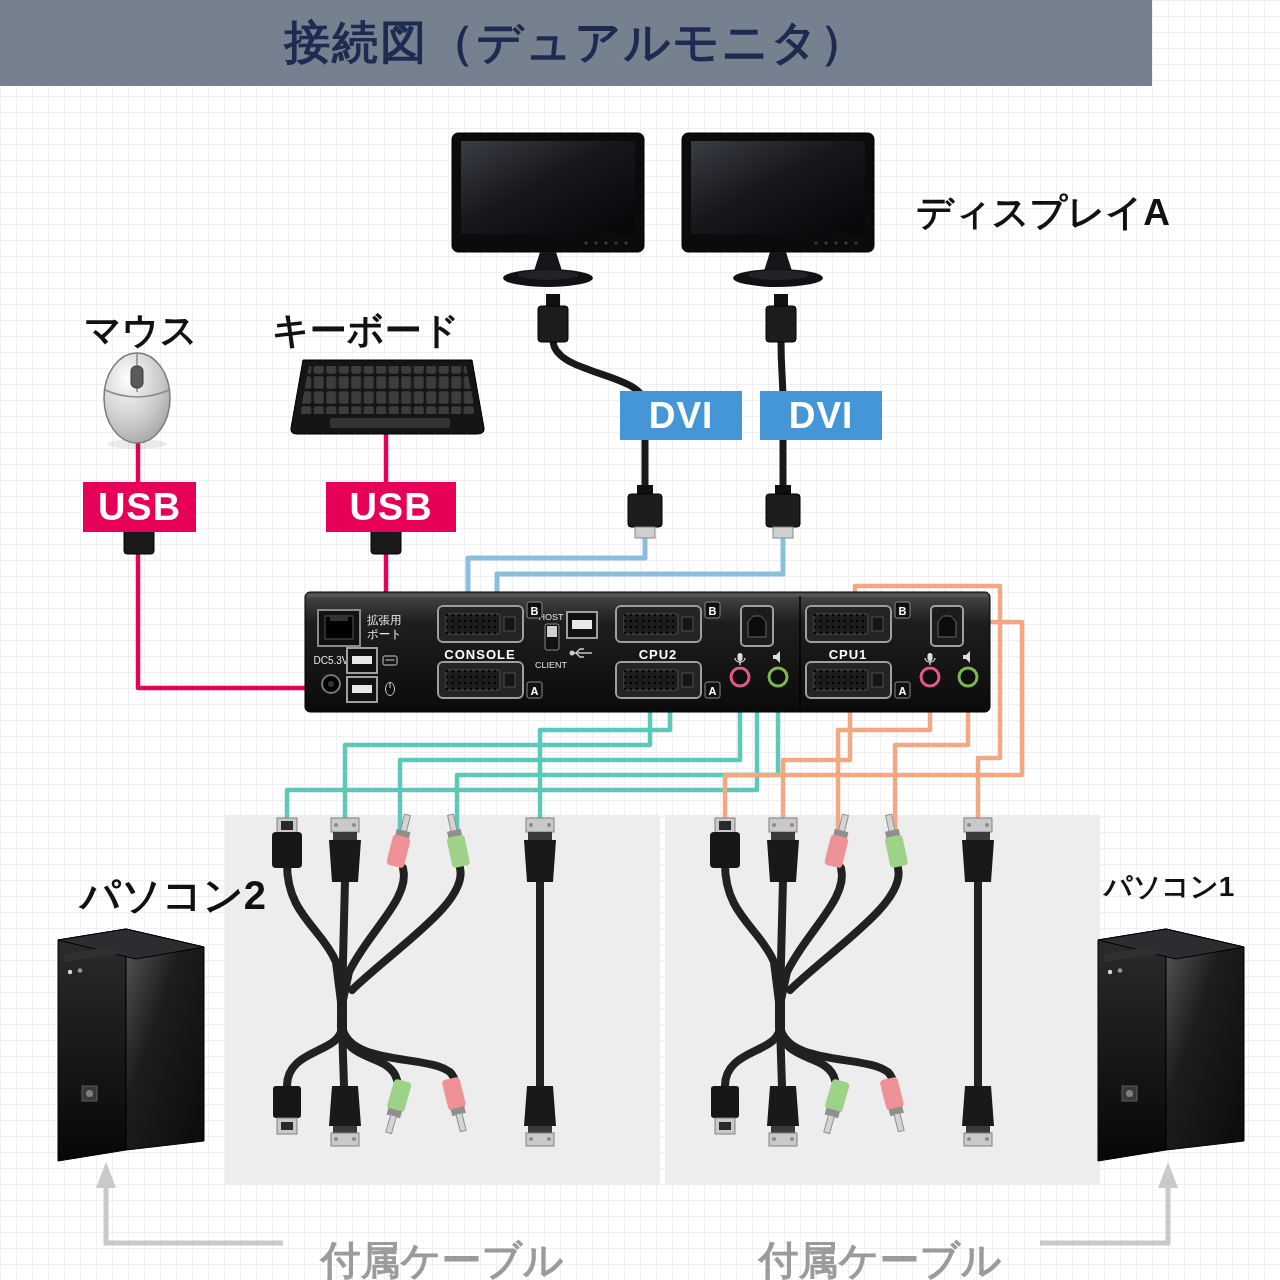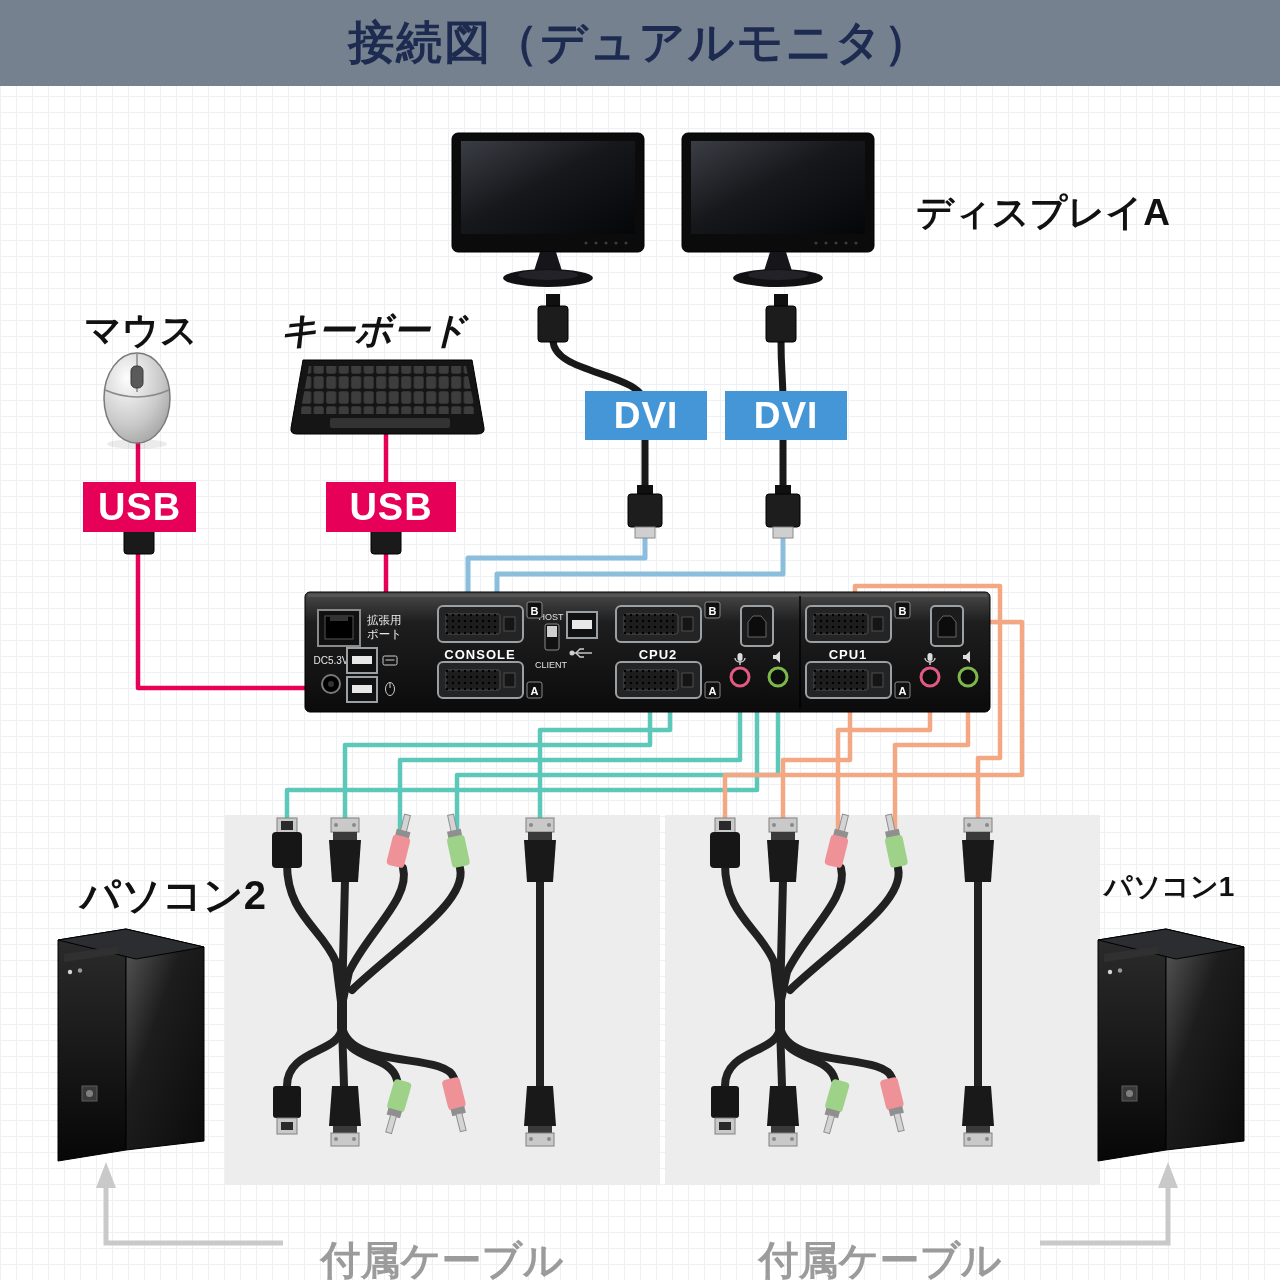--- a/index.html
+++ b/index.html
@@ -3,33 +3,33 @@
 <meta charset="utf-8">
 <style>
   html,body{margin:0;padding:0;}
   .canvas{
     position:relative;width:1280px;height:1280px;overflow:hidden;background:#ffffff;
     background-image:linear-gradient(#eef0f3 1px,transparent 1px),linear-gradient(90deg,#eef0f3 1px,transparent 1px);
     background-size:16px 16px;
     font-family:"Liberation Sans","DejaVu Sans",sans-serif;
   }
   .hdr{
-    position:absolute;top:0;left:0;width:1280px;height:86px;background:#76818F;
+    position:absolute;top:0;left:0;width:1152px;height:86px;background:#76818F;
     display:flex;align-items:center;justify-content:center;
     font-size:46px;font-weight:bold;color:#1E2B50;letter-spacing:2px;z-index:30;
   }
   svg.art{position:absolute;left:0;top:0;z-index:10;}
   .lbl{position:absolute;font-weight:bold;color:#111;white-space:nowrap;z-index:40;}
   .lbl.muted{color:#9b9b9b;transform:translateX(-50%);margin-top:28px;}
   .badge{
     position:absolute;display:flex;align-items:center;justify-content:center;
     color:#fff;font-weight:bold;z-index:40;letter-spacing:1px;
   }
   .badge.usb{background:#E60057;margin-top:41px;}
-  .badge.dvi{background:#4596D7;}
+  .badge.dvi{background:#4596D7;margin-left:35px;}
 </style>
 </head>
 <body>
 
 <div class="canvas">
 
 <svg class="art" width="1280" height="1280" viewBox="0 0 1280 1280">
   <defs>
     <linearGradient id="gScreen" x1="0" y1="0" x2="1" y2="1">
       <stop offset="0" stop-color="#3a3d44"></stop>
@@ -361,21 +361,21 @@
   <g>
     <path d="M1040,1243 H1168 V1182" fill="none" stroke="#C9C9C9" stroke-width="5"></path>
     <polygon points="1158,1188 1178,1188 1168,1162" fill="#C9C9C9"></polygon>
   </g>
 </svg>
 
 <header class="hdr">接続図（デュアルモニタ）</header>
 
 <div class="lbl" style="left:916px;top:188px;font-size:37px;">ディスプレイA</div>
 <div class="lbl" style="left:84px;top:306px;font-size:37px;">マウス</div>
-<div class="lbl" style="left:280px;top:306px;font-size:37px;font-style:italic;">キーボード</div>
+<div class="lbl" style="left:272px;top:306px;font-size:37px;">キーボード</div>
 <div class="lbl" style="left:36px;top:868px;font-size:40px;margin-left:44px;">パソコン2</div>
 <div class="lbl" style="left:1104px;top:868px;font-size:28px;">パソコン1</div>
 <div class="lbl muted" style="left:442px;top:1205px;font-size:40px;">付属ケーブル</div>
 <div class="lbl muted" style="left:880px;top:1205px;font-size:40px;">付属ケーブル</div>
 
 <div class="badge usb" style="left:83px;top:441px;width:113px;height:50px;font-size:38px;">USB</div>
 <div class="badge usb" style="left:326px;top:441px;width:130px;height:50px;font-size:38px;">USB</div>
 <div class="badge dvi" style="left:585px;top:391px;width:122px;height:49px;font-size:37px;">DVI</div>
 <div class="badge dvi" style="left:725px;top:391px;width:122px;height:49px;font-size:37px;">DVI</div>
 

